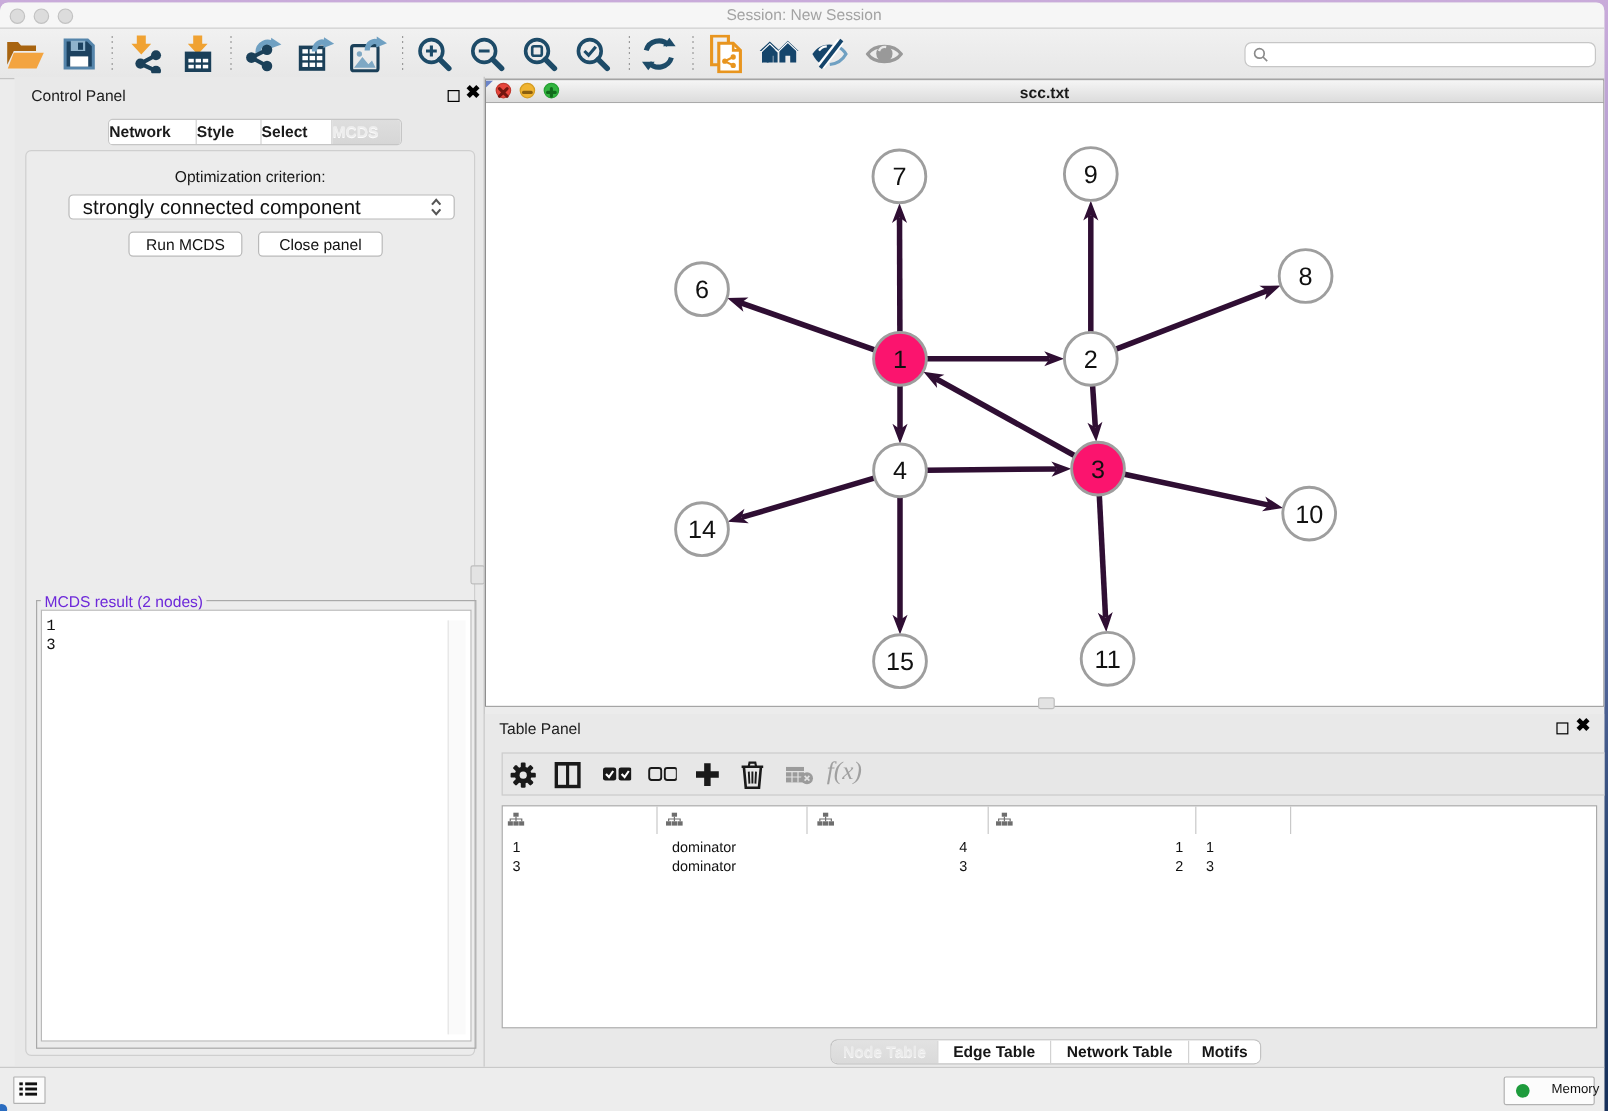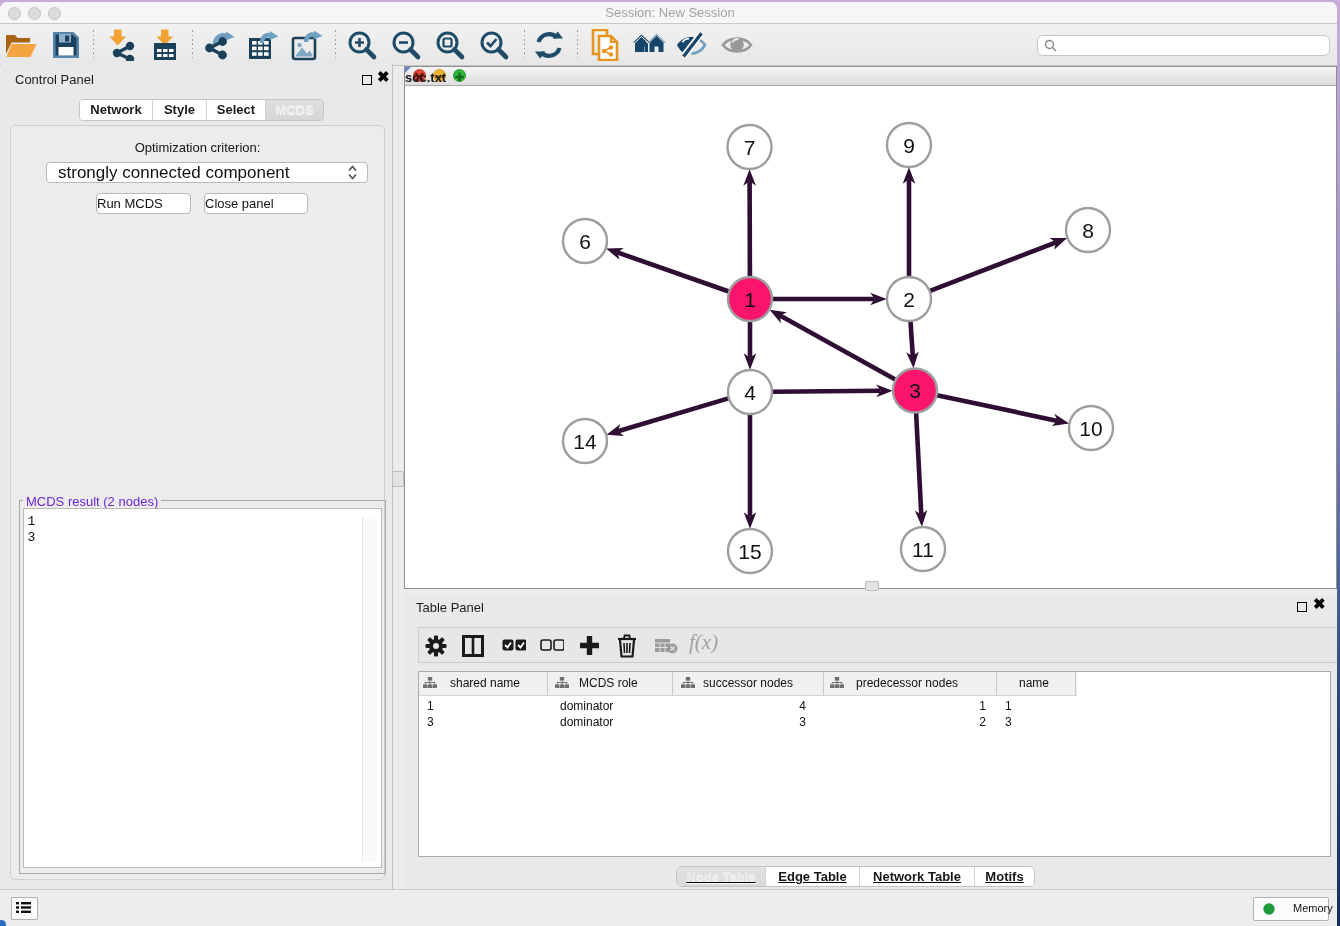--- a/index.html
+++ b/index.html
@@ -18,39 +18,39 @@
             font-size:13px;color:#a3a3a3;}
   
   #toolbar{position:absolute;left:0;top:22px;width:100%;height:41px;
            background:linear-gradient(#f1f1f1,#e7e7e7);border-bottom:1px solid #c4c4c4;}
   .tbi{position:absolute;top:5px;}
   .tsep{position:absolute;top:6px;width:1px;height:30px;
         background-image:repeating-linear-gradient(#9a9a9a 0 1.5px,transparent 1.5px 4.5px);}
   #search{position:absolute;left:1037px;top:11px;width:291px;height:19px;background:#fff;
           border:1px solid #c6c6c6;border-radius:6px;}
   
-  #cpanel{position:absolute;left:1px;top:62px;width:391px;height:825px;background:#e9e9e9;
+  #cpanel{position:absolute;left:12px;top:62px;width:391px;height:825px;background:#e9e9e9;
           border-right:1px solid #c2c2c2;}
   .phead{font-size:13px;color:#1c1c1c;}
   .floatbtn{position:absolute;width:8px;height:8px;border:1.5px solid #000;}
   .closex{position:absolute;font-size:15px;font-weight:bold;color:#000;}
   .tabgrp{position:absolute;display:flex;border:1px solid #c6c6c6;border-radius:4px;
           overflow:hidden;background:#fff;}
-  .tabgrp .tab{font-size:13px;font-weight:bold;color:#1a1a1a;text-align:center;
+  .tabgrp .tab{font-size:13px;font-weight:bold;color:#1a1a1a;text-align:left;
                padding:2px 0 3px 0;border-left:1px solid #d2d2d2;background:#fff;}
   .tabgrp .tab:first-child{border-left:none;}
   .tabgrp .sel{background:linear-gradient(#dedede,#d6d6d6);color:#ededed;
                text-shadow:0 1px 0 #fcfcfc;}
   #cpcontent{position:absolute;left:9px;top:61px;width:373px;height:753px;
              background:#ececec;border:1px solid #cfcfcf;border-radius:5px;}
   #combo{position:absolute;left:35px;top:36px;width:309px;height:19px;background:#fff;
          border:1px solid #b9b9b9;border-radius:4px;font-size:17px;color:#111;
          line-height:19px;padding-left:11px;box-sizing:content-box;}
   .btn{position:absolute;height:19px;background:#fff;border:1px solid #b9b9b9;
-       border-radius:4px;font-size:13px;color:#111;line-height:19px;}
+       border-radius:4px;font-size:13px;color:#111;text-align:center;line-height:19px;}
   #fset{position:absolute;left:8px;top:374px;width:365px;height:372px;
         border:1px solid #a9a9a9;}
   #fleg{position:absolute;left:3px;top:-7px;background:#ececec;padding:0 3px;
         font-size:13px;color:#6d28d9;}
   #ftext{position:absolute;left:3px;top:7px;right:3px;bottom:5px;background:#fff;
          border:1px solid #b9b9b9;font-family:"Liberation Mono",monospace;
          font-size:13px;color:#111;line-height:15.5px;padding:5px 0 0 3.5px;box-sizing:border-box;}
   #fscroll{position:absolute;right:4px;top:8px;width:14px;bottom:5px;background:#fafafa;
            border-left:1px solid #e4e4e4;}
   
@@ -286,21 +286,21 @@
           <path d="M0 0 L6 0 L0 6 Z" fill="#6b84c8"></path>
         </svg>
       <div class="mtl" style="left:8px;background:#e8463c;border:0.5px solid #c33a30;"></div>
       <div class="mtl" style="left:28px;background:#f0b431;border:0.5px solid #d49c22;"></div>
       <div class="mtl" style="left:48px;background:#33b440;border:0.5px solid #26a132;"></div>
       <svg width="70" height="20" viewBox="0 0 70 20" style="position:absolute;left:0;top:0;">
         <path d="M11.2 6.8 L17.6 13.2 M17.6 6.8 L11.2 13.2" stroke="#731710" stroke-width="2.6" stroke-linecap="round"></path>
         <path d="M31.3 10 L37.7 10" stroke="#8a5f10" stroke-width="2.6" stroke-linecap="round"></path>
         <path d="M51.3 10 L57.7 10 M54.5 6.8 L54.5 13.2" stroke="#116b1c" stroke-width="2.6" stroke-linecap="round"></path>
       </svg>
-      <div style="position:absolute;left:0;top:3px;width:100%;font-size:13px;font-weight:bold;color:#1a1a1a;">scc.txt</div>
+      <div style="position:absolute;left:0;top:3px;width:100%;text-align:center;font-size:13px;font-weight:bold;color:#1a1a1a;">scc.txt</div>
     </div>
     <div id="netcanvas">
       <svg width="933" height="502" viewBox="0 0 933 502" style="position:absolute;left:-1px;top:0.5px;">
         <g stroke="#2F0E33" stroke-width="4.6">
           <line x1="345.9" y1="189.5" x2="345.6" y2="94.3"></line>
           <line x1="324.8" y1="204.5" x2="213.4" y2="165.4"></line>
           <line x1="368.5" y1="212.0" x2="470.7" y2="212.0"></line>
           <line x1="346.0" y1="234.5" x2="346.0" y2="270.7"></line>
           <line x1="505.0" y1="189.5" x2="505.0" y2="92.3"></line>
           <line x1="526.0" y1="203.9" x2="652.0" y2="155.3"></line>
@@ -416,27 +416,20 @@
         <g stroke="#e2e2e2" stroke-width="1">
           <path d="M0 4 L15 4 M0 8.5 L15 8.5 M5 4 L5 13 M10 4 L10 13"></path>
         </g>
         <circle cx="17.5" cy="9.5" r="5" fill="#9b9b9b"></circle>
         <path d="M15.5 7.5 L19.5 11.5 M19.5 7.5 L15.5 11.5" stroke="#e2e2e2" stroke-width="1.4"></path>
       </svg>
 
       <div style="position:absolute;left:270px;top:2px;font-family:'Liberation Serif',serif;font-style:italic;font-size:21px;color:#a0a0a0;">f(x)</div>
     </div>
     <div id="ttable">
-      <div id="thead" style="left:0;width:658px;">
-        <span class="hlab" style="left:31px;">shared name</span>
-        <span class="hlab" style="left:160px;">MCDS role</span>
-        <span class="hlab" style="left:284px;">successor nodes</span>
-        <span class="hlab" style="left:437px;">predecessor nodes</span>
-        <span class="hlab" style="left:600px;">name</span>
-      </div>
       <div class="hsep" style="left:128px;"></div>
       <div class="hsep" style="left:253px;"></div>
       <div class="hsep" style="left:404px;"></div>
       <div class="hsep" style="left:577px;"></div>
       <div class="hsep" style="left:656px;"></div>
       <svg class="hicon" style="position:absolute;left:4px;top:5px;" width="14" height="12" viewBox="0 0 14 12">
           <g fill="#6e6e6e">
             <rect x="4.8" y="0" width="4.4" height="3.6"></rect>
             <rect x="0" y="7.4" width="4.4" height="3.6"></rect>
             <rect x="4.8" y="7.4" width="4.4" height="3.6"></rect>
@@ -475,21 +468,21 @@
       <div class="cell" style="left:141px;top:27px;">dominator</div>
       <div class="cell" style="left:340px;top:27px;width:47px;text-align:right;">4</div>
       <div class="cell" style="left:520px;top:27px;width:47px;text-align:right;">1</div>
       <div class="cell" style="left:586px;top:27px;">1</div>
       <div class="cell" style="left:8px;top:43px;">3</div>
       <div class="cell" style="left:141px;top:43px;">dominator</div>
       <div class="cell" style="left:340px;top:43px;width:47px;text-align:right;">3</div>
       <div class="cell" style="left:520px;top:43px;width:47px;text-align:right;">2</div>
       <div class="cell" style="left:586px;top:43px;">3</div>
     </div>
-    <div class="btabs" style="left:272px;text-decoration:underline;">
+    <div class="btabs" style="left:288px;">
       <div class="tab sel" style="width:88px;">Node Table</div>
       <div class="tab" style="width:93px;">Edge Table</div>
       <div class="tab" style="width:114px;">Network Table</div>
       <div class="tab" style="width:59px;">Motifs</div>
     </div>
   </div>
 
   <div id="statusbar">
     <div id="listbtn">
       <svg width="15" height="13" viewBox="0 0 15 13" style="position:absolute;left:4px;top:3px;">

